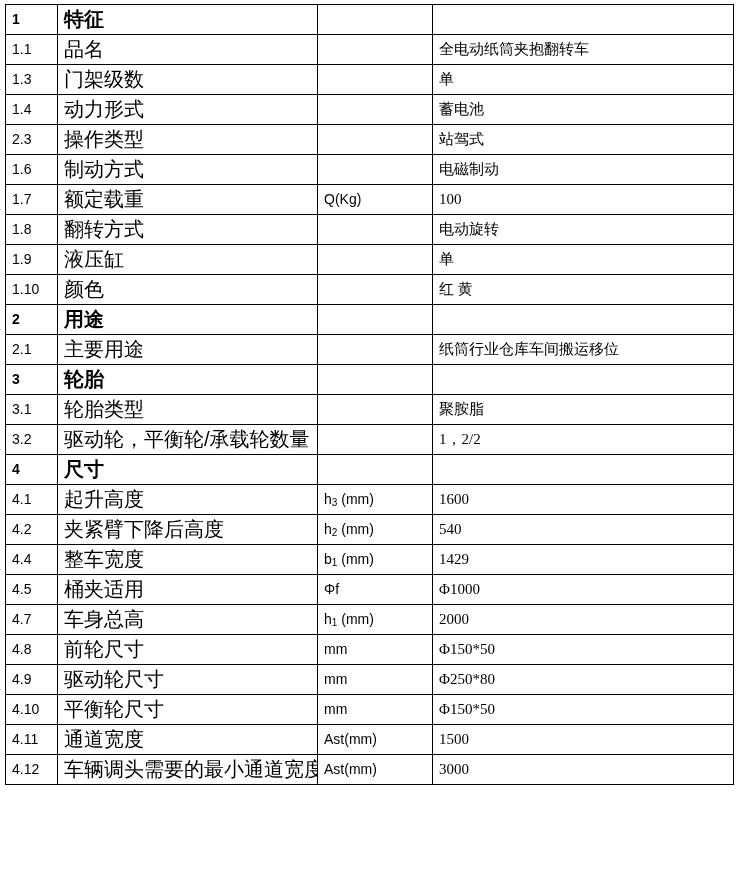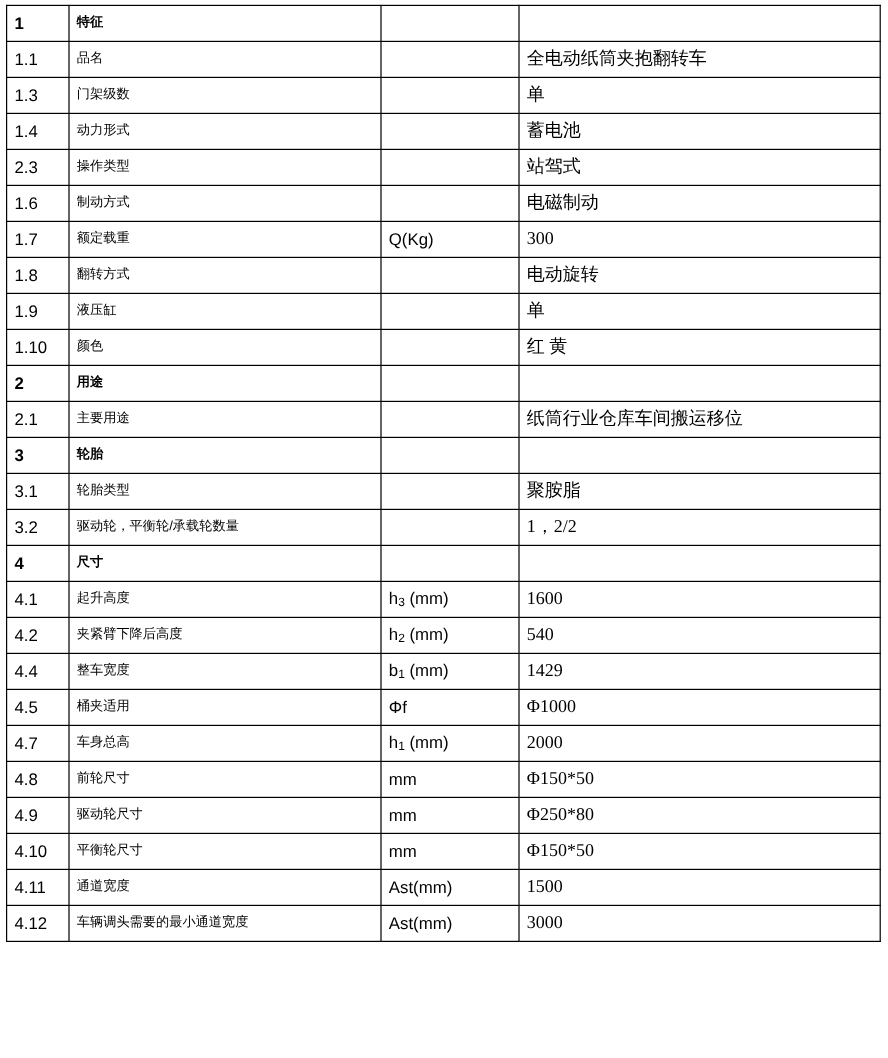--- a/index.html
+++ b/index.html
@@ -28,21 +28,21 @@
     vertical-align: middle;
     overflow: hidden;
     white-space: nowrap;
   }
   .col-num   { width: 52px; }
   .col-name  { width: 260px; }
   .col-sym   { width: 115px; }
   .col-val   { width: 301px; }
 
   td.num  { font-size: 14px; }
-  td.name { font-size: 11px; margin-left: 28px; }
+  td.name { font-size: 20px; margin-left: 28px; }
   td.sym  { font-size: 14px; }
   td.val  { font-size: 15px; font-family: Liberation Serif, serif; }
 
   tr.section td {
     font-weight: bold;
   }
   tr.section td.num {
     font-weight: bold;
   }
   .sub {
@@ -94,21 +94,21 @@
       <tr>
         <td class="num">1.6</td>
         <td class="name">制动方式</td>
         <td class="sym"></td>
         <td class="val">电磁制动</td>
       </tr>
       <tr>
         <td class="num">1.7</td>
         <td class="name">额定载重</td>
         <td class="sym">Q(Kg)</td>
-        <td class="val">300</td>
+        <td class="val">100</td>
       </tr>
       <tr>
         <td class="num">1.8</td>
         <td class="name">翻转方式</td>
         <td class="sym"></td>
         <td class="val">电动旋转</td>
       </tr>
       <tr>
         <td class="num">1.9</td>
         <td class="name">液压缸</td>

